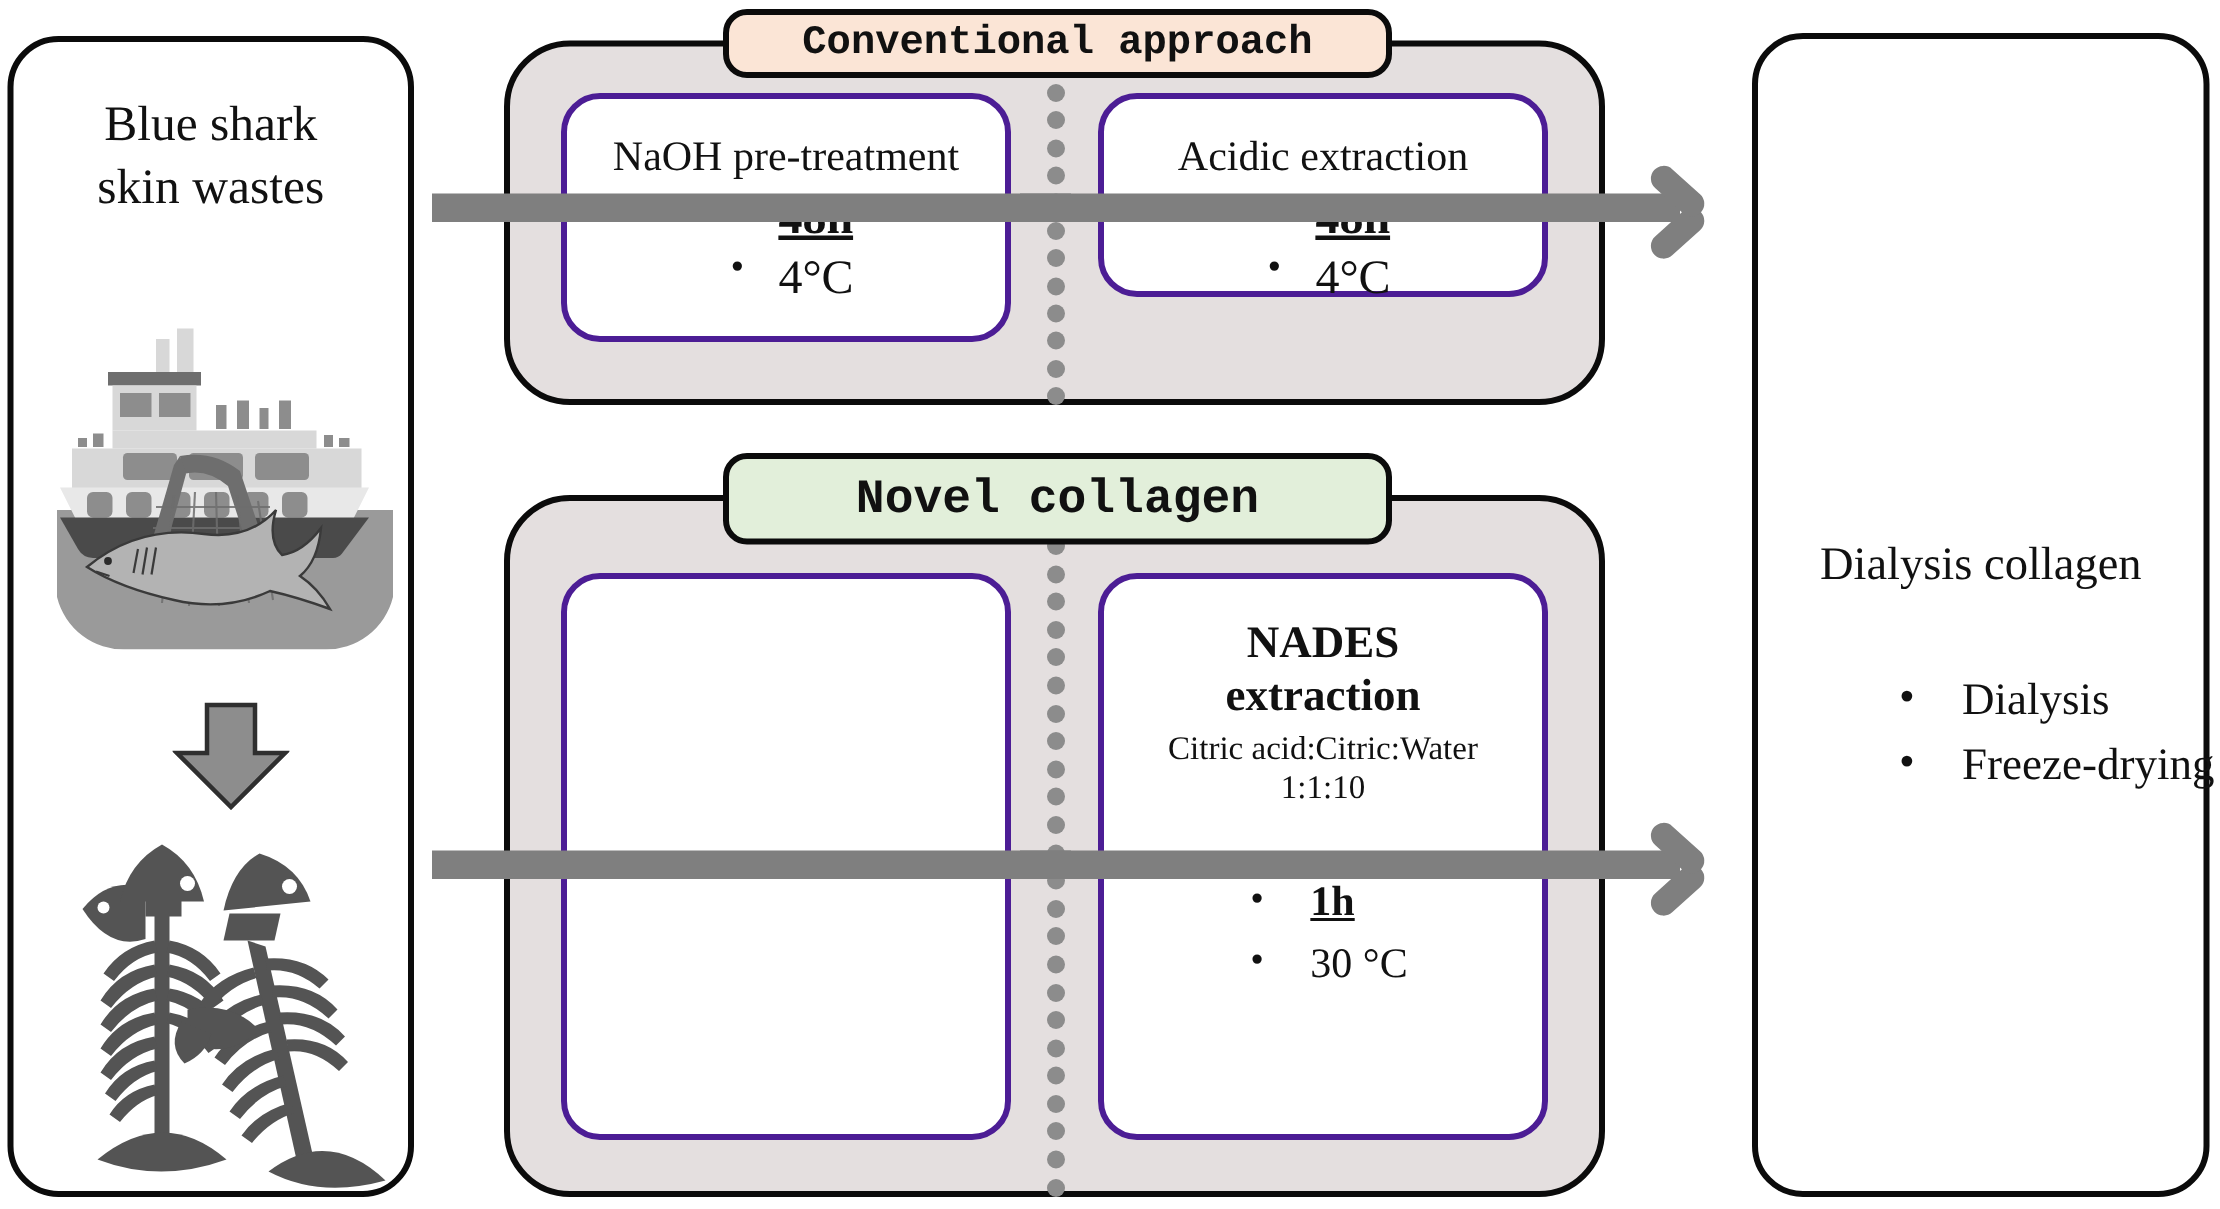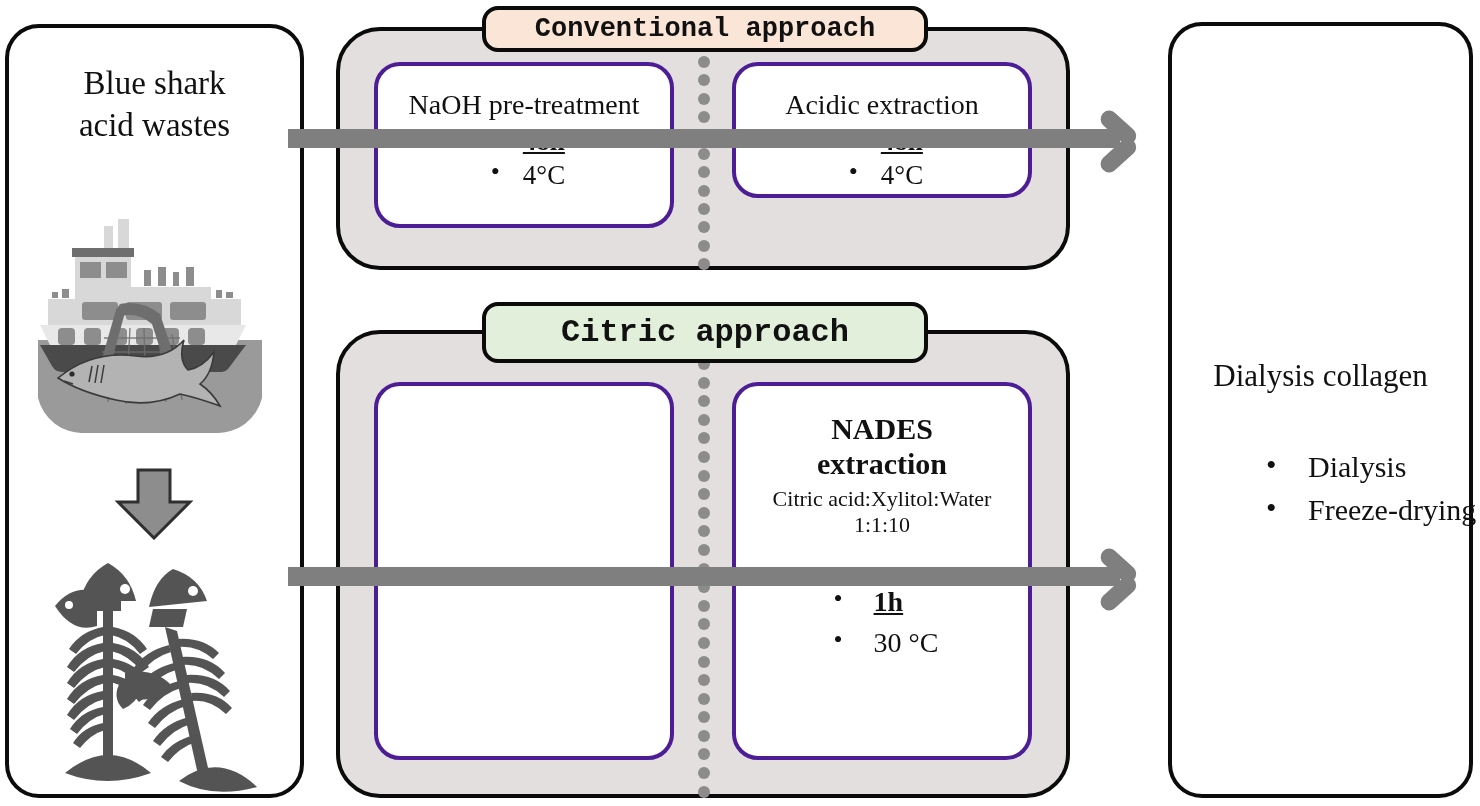--- a/index.html
+++ b/index.html
@@ -4,21 +4,21 @@
 <style>
   html,body{margin:0;padding:0;background:#ffffff;}
   body{width:1480px;height:806px;position:relative;overflow:hidden;
        font-family:"Liberation Serif","DejaVu Serif",serif;color:#111;}
   .stage{position:absolute;left:0;top:0;width:1480px;height:806px;}
 
   
   .panel{position:absolute;background:#fff;border:4px solid #0b0b0b;border-radius:34px;box-sizing:border-box;}
 
   
-  #src-panel{left:5px;top:24px;width:299px;height:774px;font-family:Liberation Serif, serif;}
+  #src-panel{left:5px;top:24px;width:271px;height:774px;font-family:Liberation Serif, serif;}
   .src-title{position:absolute;left:0;top:34px;width:100%;text-align:center;
              font-size:33px;line-height:1.28;color:#111;}
 
   
   #prod-panel{left:1168px;top:22px;width:305px;height:776px;}
   .prod-title{position:absolute;left:0;top:332px;width:100%;text-align:center;font-size:31px;}
   .prod-list{position:absolute;left:38px;top:404px;width:250px;}
   .prod-list li{list-style:none;position:relative;font-size:30px;line-height:1.42;padding-left:58px;}
   .prod-list li:before{content:"\2022";position:absolute;left:16px;top:-2px;font-size:30px;}
 
@@ -30,21 +30,21 @@
   
   .step{position:absolute;background:#fff;border:4px solid #4c1d95;border-radius:26px;box-sizing:border-box;
         text-align:center;}
   #step-naoh{left:374px;top:62px;width:300px;height:166px;}
   #step-acid{left:732px;top:62px;width:300px;height:136px;}
   #step-blank{left:374px;top:382px;width:300px;height:378px;}
   #step-nades{left:732px;top:382px;width:300px;height:378px;}
 
   .step-title{font-size:28px;line-height:1.2;margin:22px 0 2px 0;}
   .step-list{margin:0;padding:0;display:inline-block;text-align:left;}
-  .step-list li{list-style:none;position:relative;font-size:27px;line-height:1.26;padding-left:40px;}
+  .step-list li{list-style:none;position:relative;font-size:32px;line-height:1.26;padding-left:40px;}
   .step-list li:before{content:"\2022";position:absolute;left:8px;top:-2px;font-size:26px;}
   .hl{font-weight:bold;text-decoration:underline;}
 
   
   #step-nades .nades-head{font-size:30px;font-weight:bold;line-height:1.16;margin:26px 0 0 0;}
   #step-nades .nades-sub{font-size:22px;line-height:1.2;margin:4px 0 0 0;}
   #step-nades .step-list{margin-top:44px;}
   #step-nades .step-list li{font-size:28px;line-height:1.45;padding-left:48px;}
 
   
@@ -79,21 +79,21 @@
   #bones{position:absolute;left:44px;top:525px;width:215px;height:245px;}
 </style>
 </head>
 <body>
 
 <div class="stage">
 
   <div class="panel" id="src-panel">
     <div class="src-title">
       <span>Blue shark</span><br>
-      <span>acid wastes</span>
+      <span>skin wastes</span>
     </div>
 
     <svg id="ship" viewBox="0 0 232 215">
       <path d="M4 122 h224 v58 a46 46 0 0 1 -46 35 h-132 a46 46 0 0 1 -46 -35 z" fill="#9a9a9a"></path>
       <rect x="70" y="8" width="9" height="30" fill="#d8d8d8"></rect>
       <rect x="84" y="1" width="11" height="37" fill="#d8d8d8"></rect>
       <rect x="38" y="30" width="62" height="9" fill="#6e6e6e"></rect>
       <rect x="41" y="39" width="56" height="30" fill="#d8d8d8"></rect>
       <rect x="46" y="44" width="21" height="16" fill="#8d8d8d"></rect>
       <rect x="72" y="44" width="21" height="16" fill="#8d8d8d"></rect>
@@ -267,32 +267,32 @@
   <div class="step" id="step-blank">
     <span></span>
   </div>
 
   <div class="step" id="step-nades">
     <div class="nades-head">
       <span>NADES</span><br>
       <span>extraction</span>
     </div>
     <div class="nades-sub">
-      <span>Citric acid:Xylitol:Water</span><br>
+      <span>Citric acid:Citric:Water</span><br>
       <span>1:1:10</span>
     </div>
     <ul class="step-list">
       <li><span class="hl">1h</span></li>
       <li><span>30 °C</span></li>
     </ul>
     
   </div>
 
   <div class="banner" id="banner-novel">
-    <span>Citric approach</span>
+    <span>Novel collagen</span>
   </div>
 
   <div class="flow" id="flow-conv-a"></div>
   <div class="flow" id="flow-conv-b"></div>
   <div class="head" id="head-conv"></div>
   <div class="flow" id="flow-novel-a"></div>
   <div class="flow" id="flow-novel-b"></div>
   <div class="head" id="head-novel"></div>
 
   <div class="panel" id="prod-panel">

